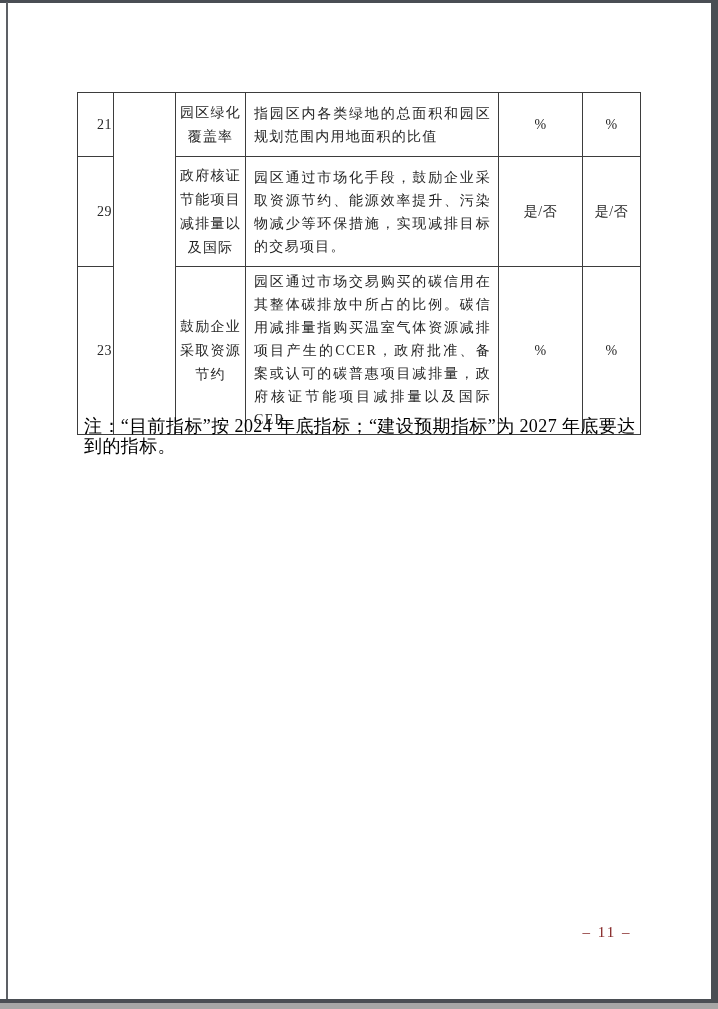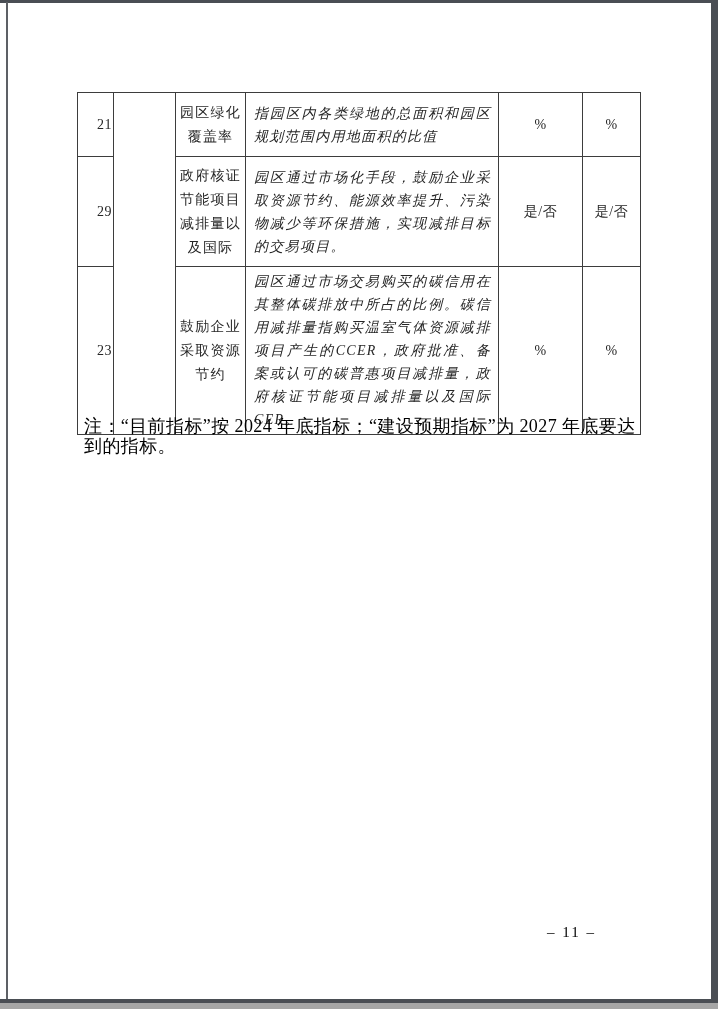--- a/index.html
+++ b/index.html
@@ -51,21 +51,20 @@
     letter-spacing: 1.2px;
     line-height: 24px;
     margin-left: 44px;
   }
   td.desc-cell {
     text-align: justify;
     vertical-align: middle;
     padding: 3px 7px 3px 8px;
     letter-spacing: 1.3px;
     line-height: 23px;
-    font-style: italic;
   }
   td.unit-cell { text-align: center; vertical-align: middle; letter-spacing: 0.5px; }
 
   
   .note {
     position: absolute;
     left: 84px;
     top: 416px;
     width: 562px;
     font-size: 18px;
@@ -73,23 +72,24 @@
     letter-spacing: 0.4px;
     color: #000000;
   }
 
   
   .pagenum {
     position: absolute;
     left: 547px;
     top: 924px;
     width: 120px;
+    text-align: center;
     font-size: 15px;
     letter-spacing: 2px;
-    color: #000000;
+    color: #7f1d1d;
   }
 </style>
 </head>
 <body>
 
 <div class="canvas">
 
   <div class="edge-top"></div>
   <div class="edge-left"></div>
   <div class="edge-right"></div>

